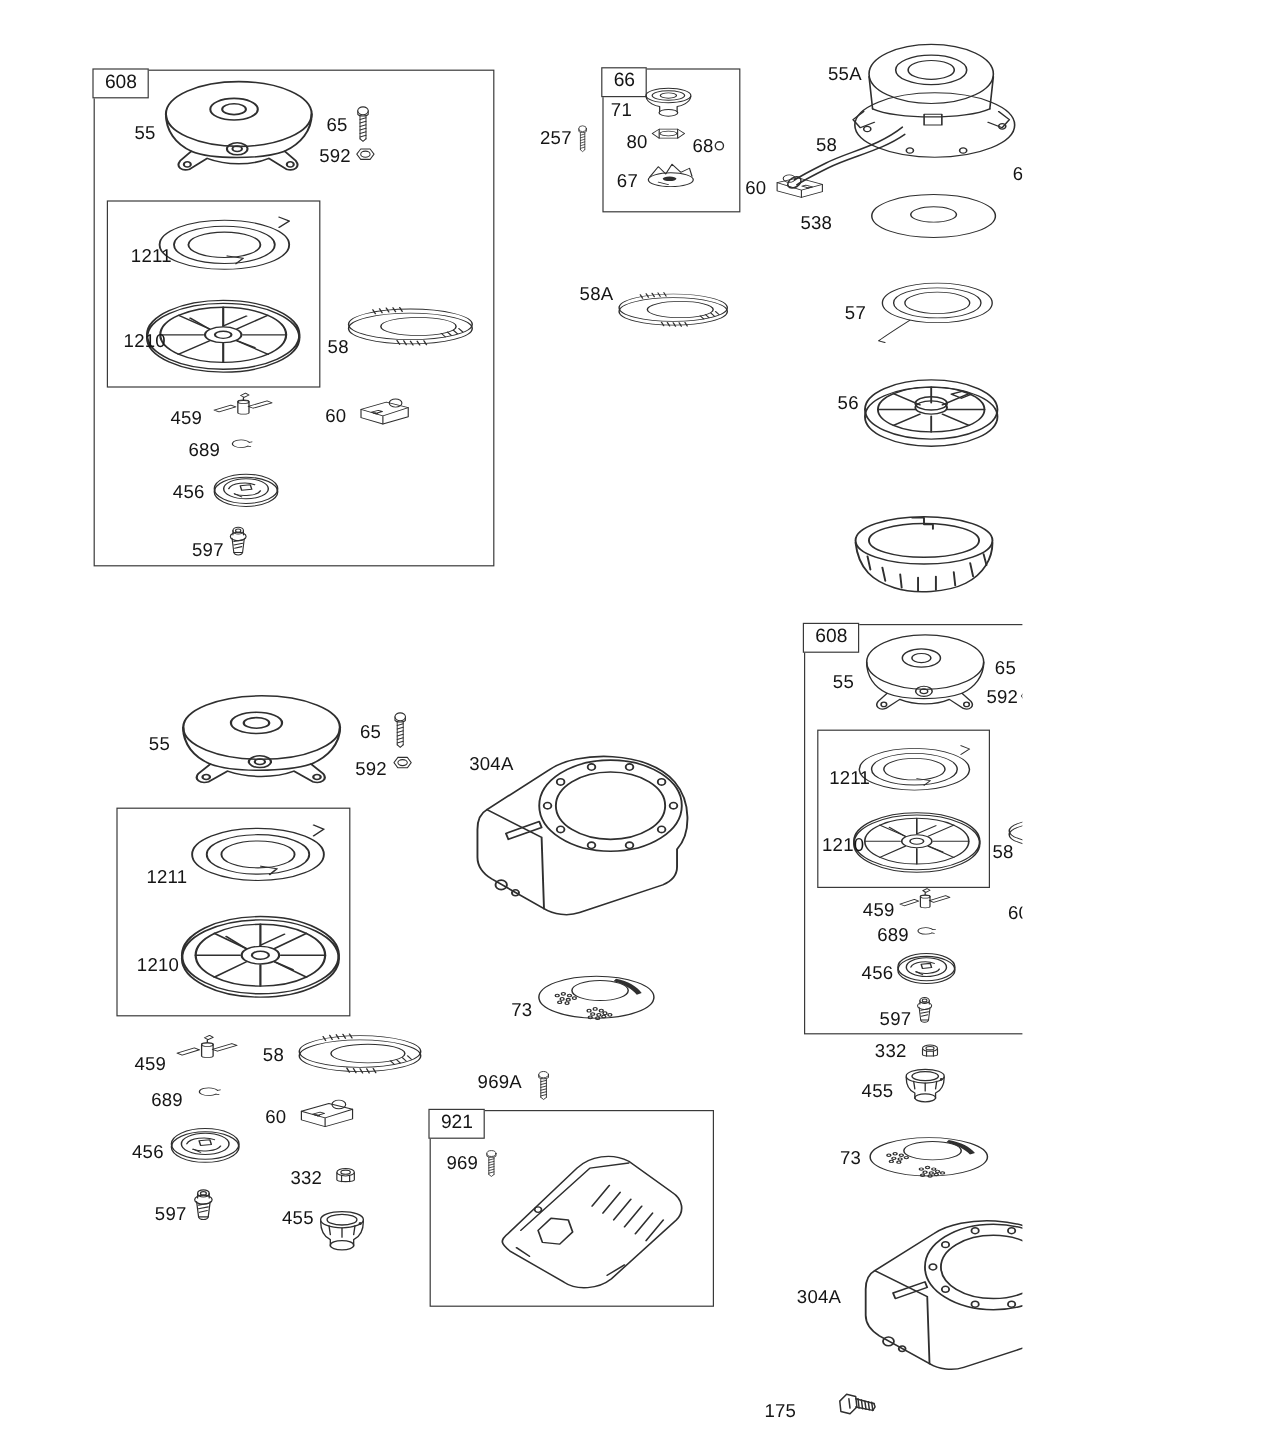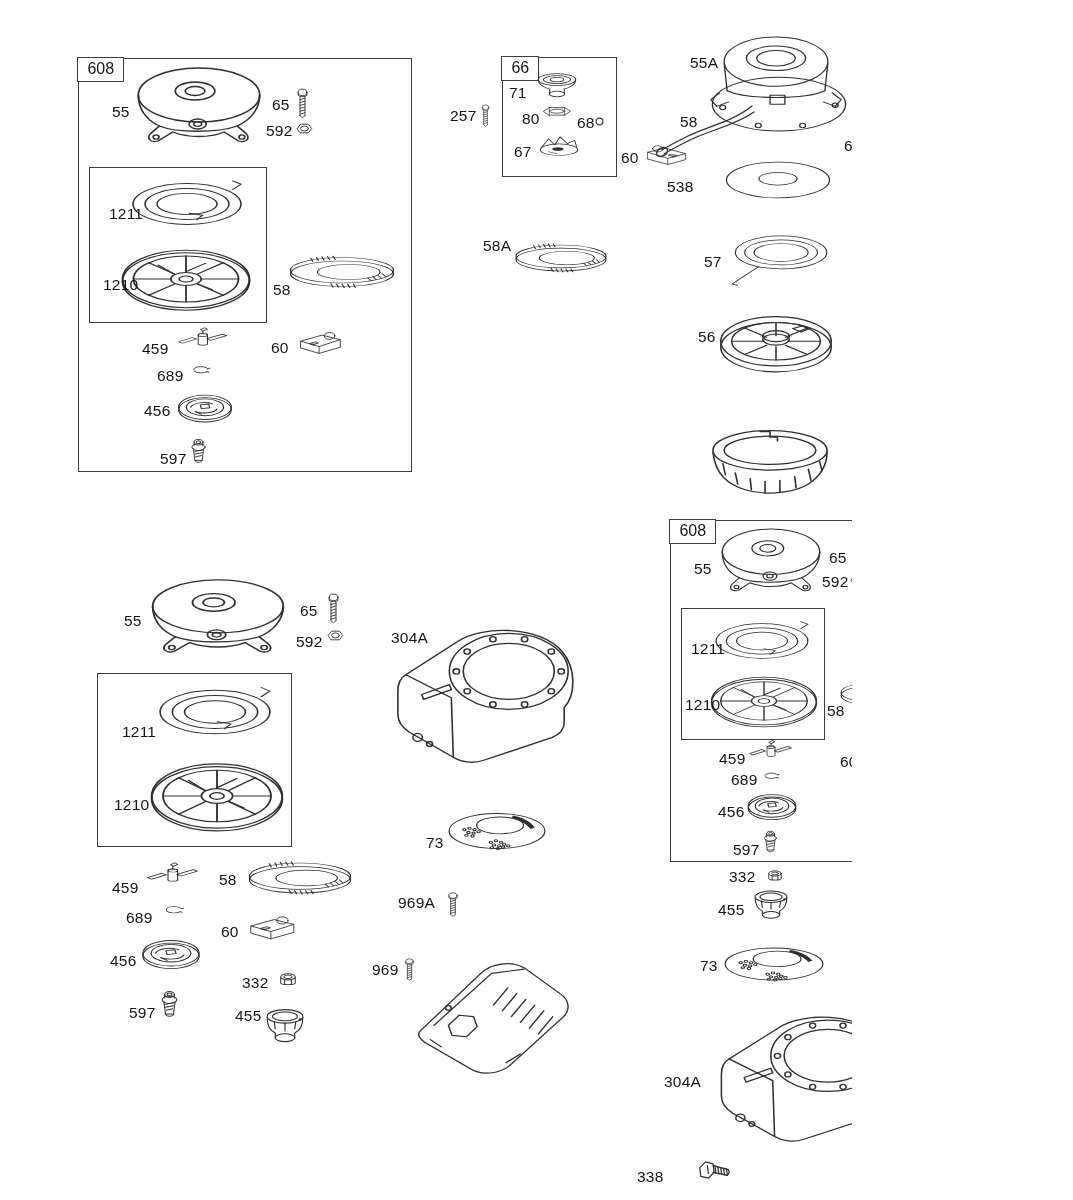--- a/index.html
+++ b/index.html
@@ -498,21 +498,21 @@
   <span class="lbl" style="left:827px;top:702px">58</span>
   <span class="lbl" style="left:719px;top:750px">459</span>
   <span class="lbl" style="left:840px;top:753px">60</span>
   <span class="lbl" style="left:731px;top:771px">689</span>
   <span class="lbl" style="left:718px;top:803px">456</span>
   <span class="lbl" style="left:733px;top:841px">597</span>
   <span class="lbl" style="left:729px;top:868px">332</span>
   <span class="lbl" style="left:718px;top:901px">455</span>
   <span class="lbl" style="left:700px;top:957px">73</span>
   <span class="lbl" style="left:664px;top:1073px">304A</span>
-  <span class="lbl" style="left:637px;top:1168px">338</span>
+  <span class="lbl" style="left:637px;top:1168px">175</span>
 
   <div class="gbox inner" style="left:97px;top:673px;width:193px;height:172px"></div>
 
   <div class="part" style="left:147px;top:574px;width:142px;height:98px">
       <svg viewBox="0 0 100 100" preserveAspectRatio="none">
         <use href="#s-housing"></use>
       </svg>
     </div>
   <div class="part" style="left:326px;top:593px;width:15px;height:32px">
       <svg viewBox="0 0 24 44" preserveAspectRatio="none">
@@ -600,20 +600,23 @@
   <span class="lbl" style="left:219px;top:871px">58</span>
   <span class="lbl" style="left:126px;top:909px">689</span>
   <span class="lbl" style="left:221px;top:923px">60</span>
   <span class="lbl" style="left:110px;top:952px">456</span>
   <span class="lbl" style="left:242px;top:974px">332</span>
   <span class="lbl" style="left:129px;top:1004px">597</span>
   <span class="lbl" style="left:235px;top:1007px">455</span>
   <span class="lbl" style="left:426px;top:834px">73</span>
   <span class="lbl" style="left:398px;top:894px">969A</span>
 
+  <div class="gbox" style="left:358px;top:925px;width:235px;height:162px">
+    <div class="gtab"><span>921</span></div>
+  </div>
   <div class="part" style="left:403px;top:958px;width:13px;height:24px">
       <svg viewBox="0 0 24 44" preserveAspectRatio="none">
         <use href="#s-screw"></use>
       </svg>
     </div>
   <div class="part" style="left:398px;top:936px;width:180px;height:144px">
       <svg viewBox="0 0 100 100" preserveAspectRatio="none" style="stroke-width:0.8">
         <use href="#s-cover921"></use>
       </svg>
     </div>

